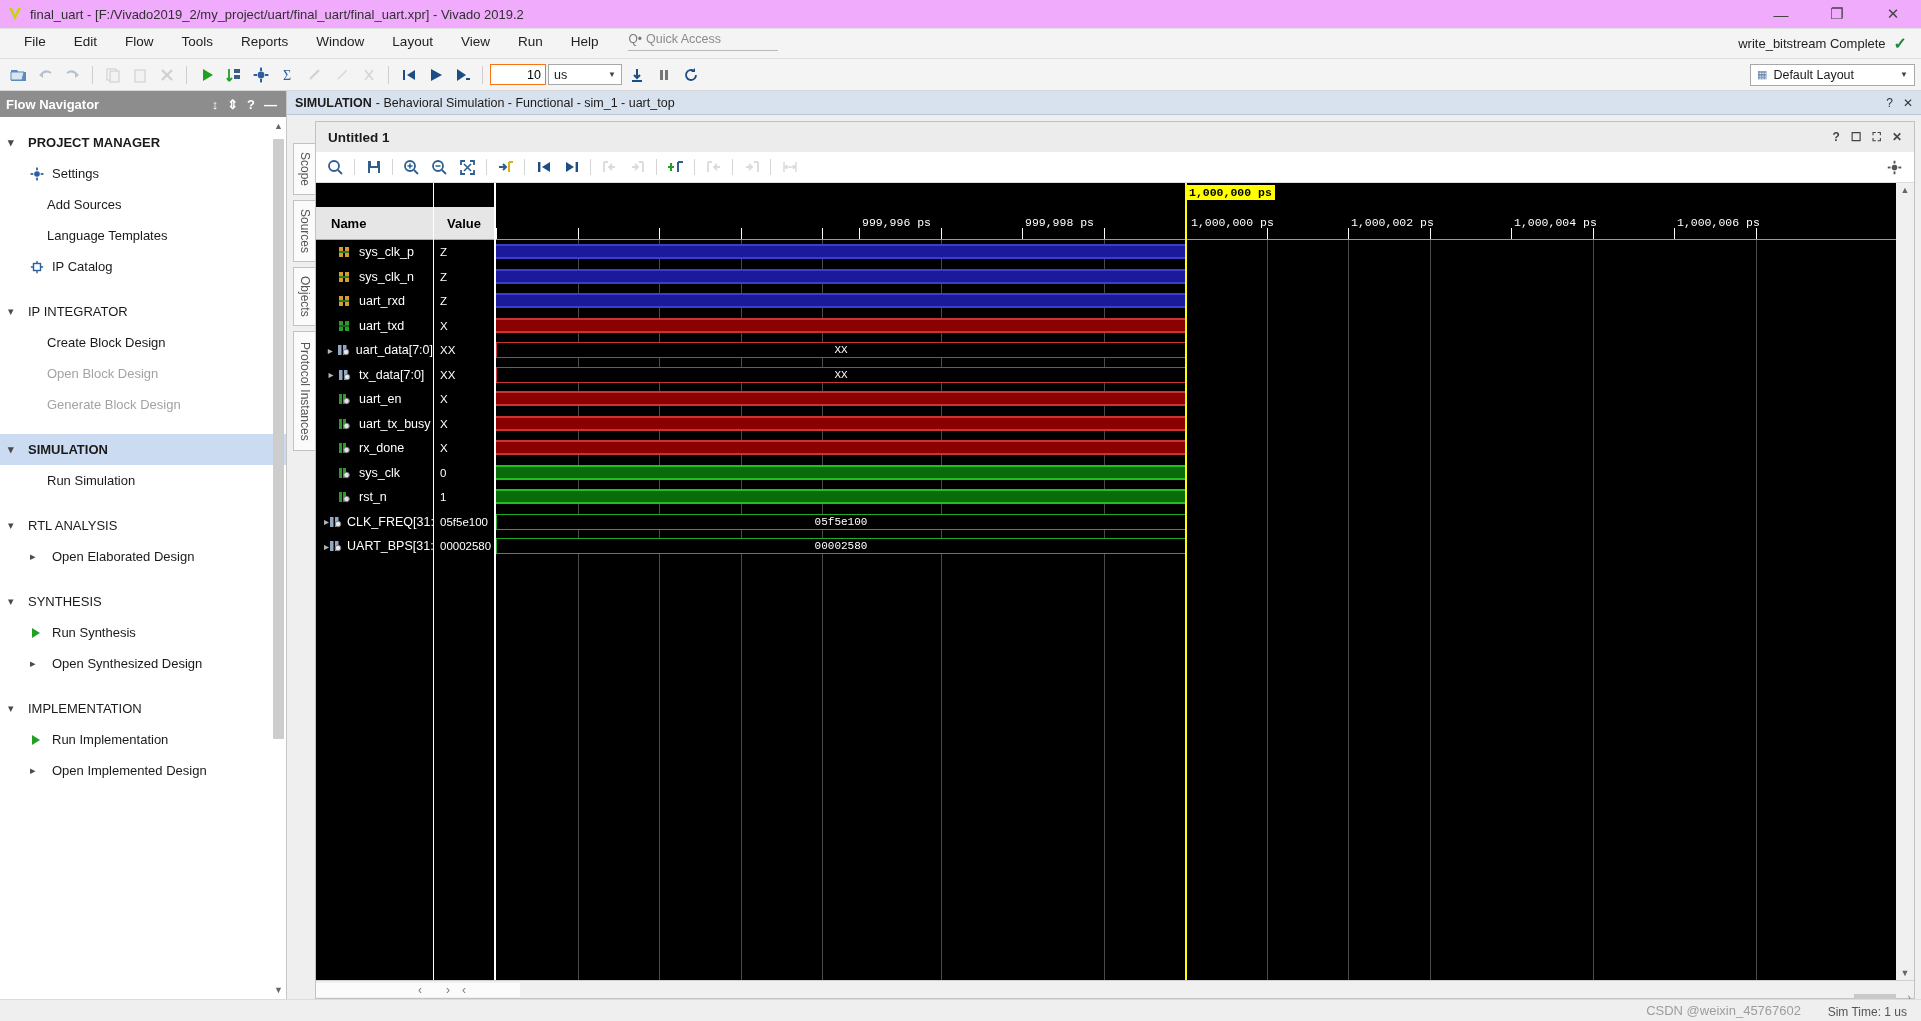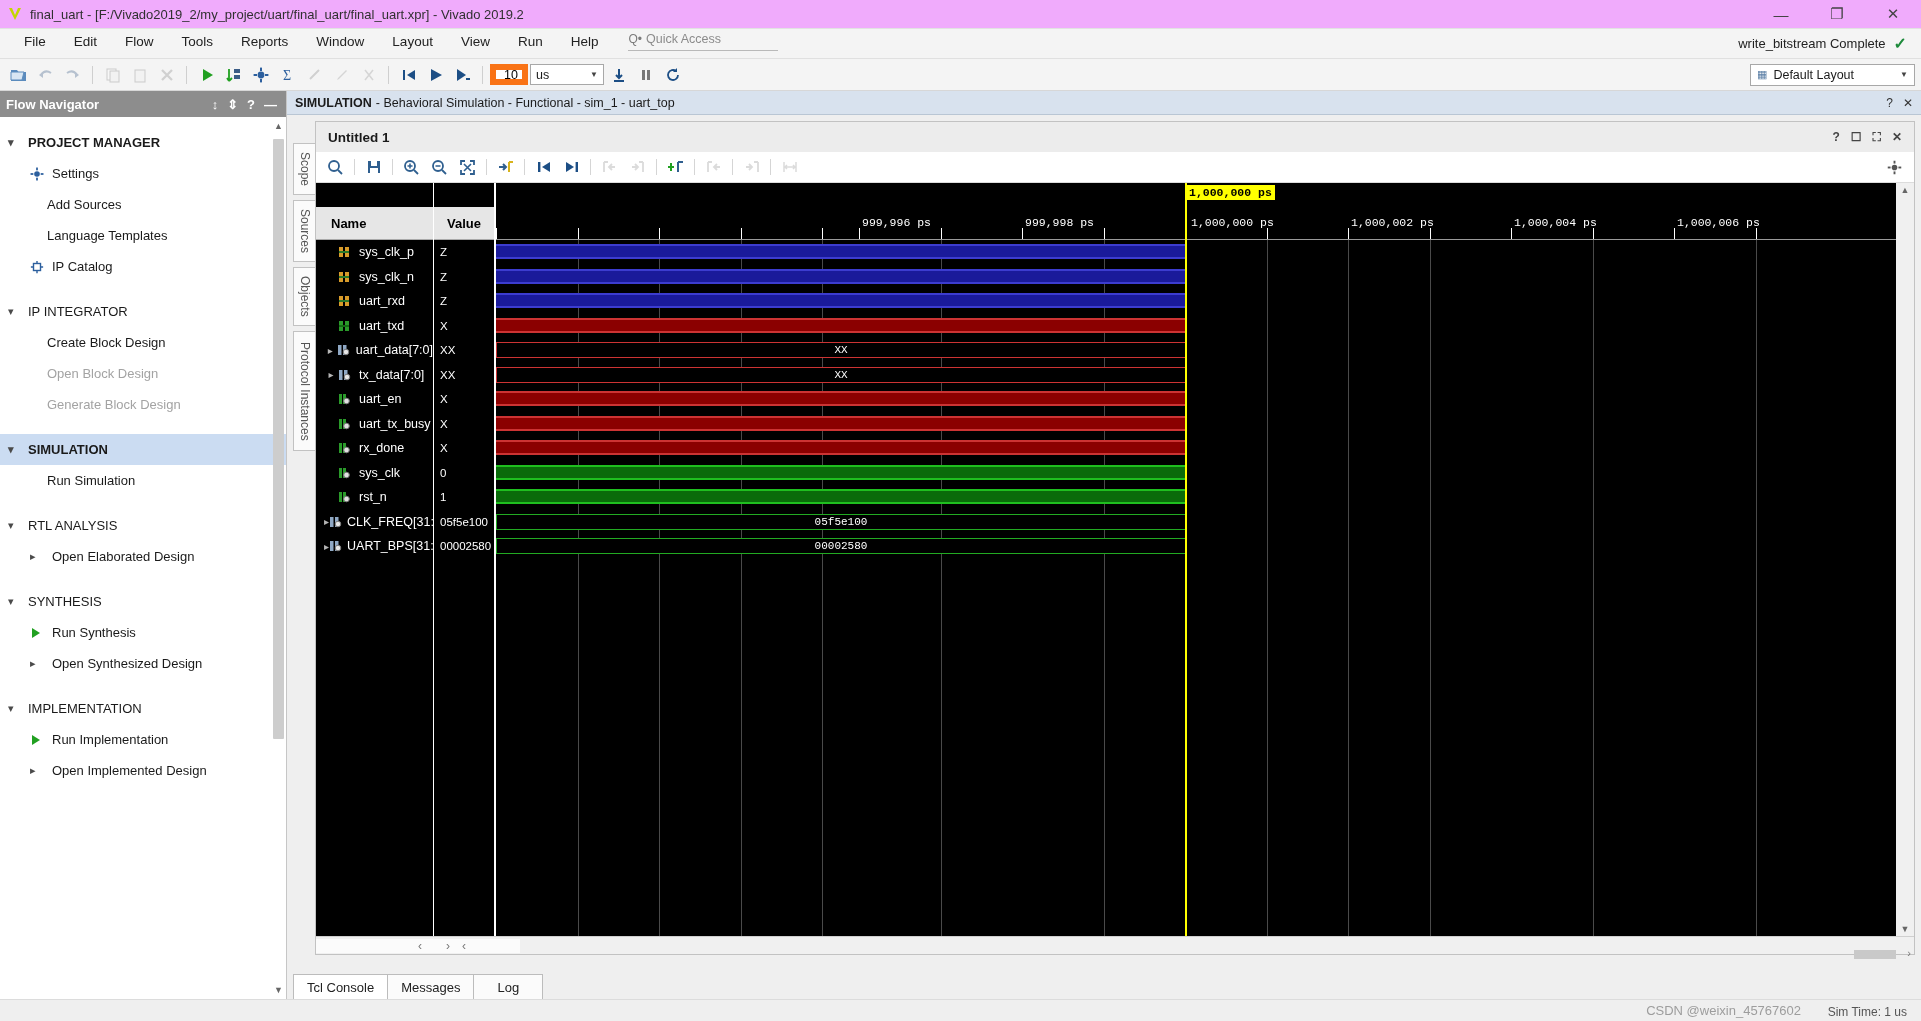--- a/index.html
+++ b/index.html
@@ -30,21 +30,21 @@
   .check { color:#1d8a3b; font-size:16px; font-weight:bold; }
 
   
   .toolbar { height:32px; background:#f4f4f4; display:flex; align-items:center;
     border-bottom:1px solid #d7d7d7; padding:0 6px; gap:2px; }
   .tbi { width:25px; height:25px; display:flex; align-items:center; justify-content:center;
     color:#3a5c86; }
   .tbi.dim { opacity:.33; }
   .tbi svg { display:block; }
   .tsep { width:1px; height:18px; background:#cfcfcf; margin:0 5px; }
-  .run-input { width:38px; height:21px; border:6px solid #f97316; background:#fff;
+  .run-input { width:56px; height:21px; border:1px solid #f97316; background:#fff;
     text-align:right; padding:0 4px; font-size:12.5px; font-family:"Liberation Sans",sans-serif;}
   .run-unit { width:74px; height:21px; border:1px solid #a8a8a8; background:#fff;
     font-size:12.5px; display:flex; align-items:center; padding-left:5px; position:relative;}
   .run-unit .cv { position:absolute; right:5px; font-size:8px; color:#444; }
   .layout-sel { margin-left:auto; width:165px; height:22px; border:1px solid #a8a8a8;
     background:#fff; display:flex; align-items:center; font-size:12.5px; padding:0 6px;
     position:relative; }
   .layout-sel .cv { position:absolute; right:6px; font-size:8px; color:#444; }
   .layout-sel .gridglyph { margin-right:6px; color:#5b7fa6; font-size:11px; }
 
@@ -874,26 +874,19 @@
               <span>‹</span>
             </div>
           <div class="hs-track">
             <div class="hs-thumb"></div>
             <span class="hs-arr">›</span>
           </div>
         </div>
       </div>
     </div>
 
-    <div class="bottom-strip">
-      <div class="btabs">
-        <div class="btab active">Tcl Console</div>
-        <div class="btab">Messages</div>
-        <div class="btab">Log</div>
-      </div>
-    </div>
   </div>
 </div>
 
 <div class="statusbar">
   <span class="watermark">CSDN @weixin_45767602</span>
   <span class="simtime">Sim Time: 1 us</span>
 </div>
 
 </body></html>

